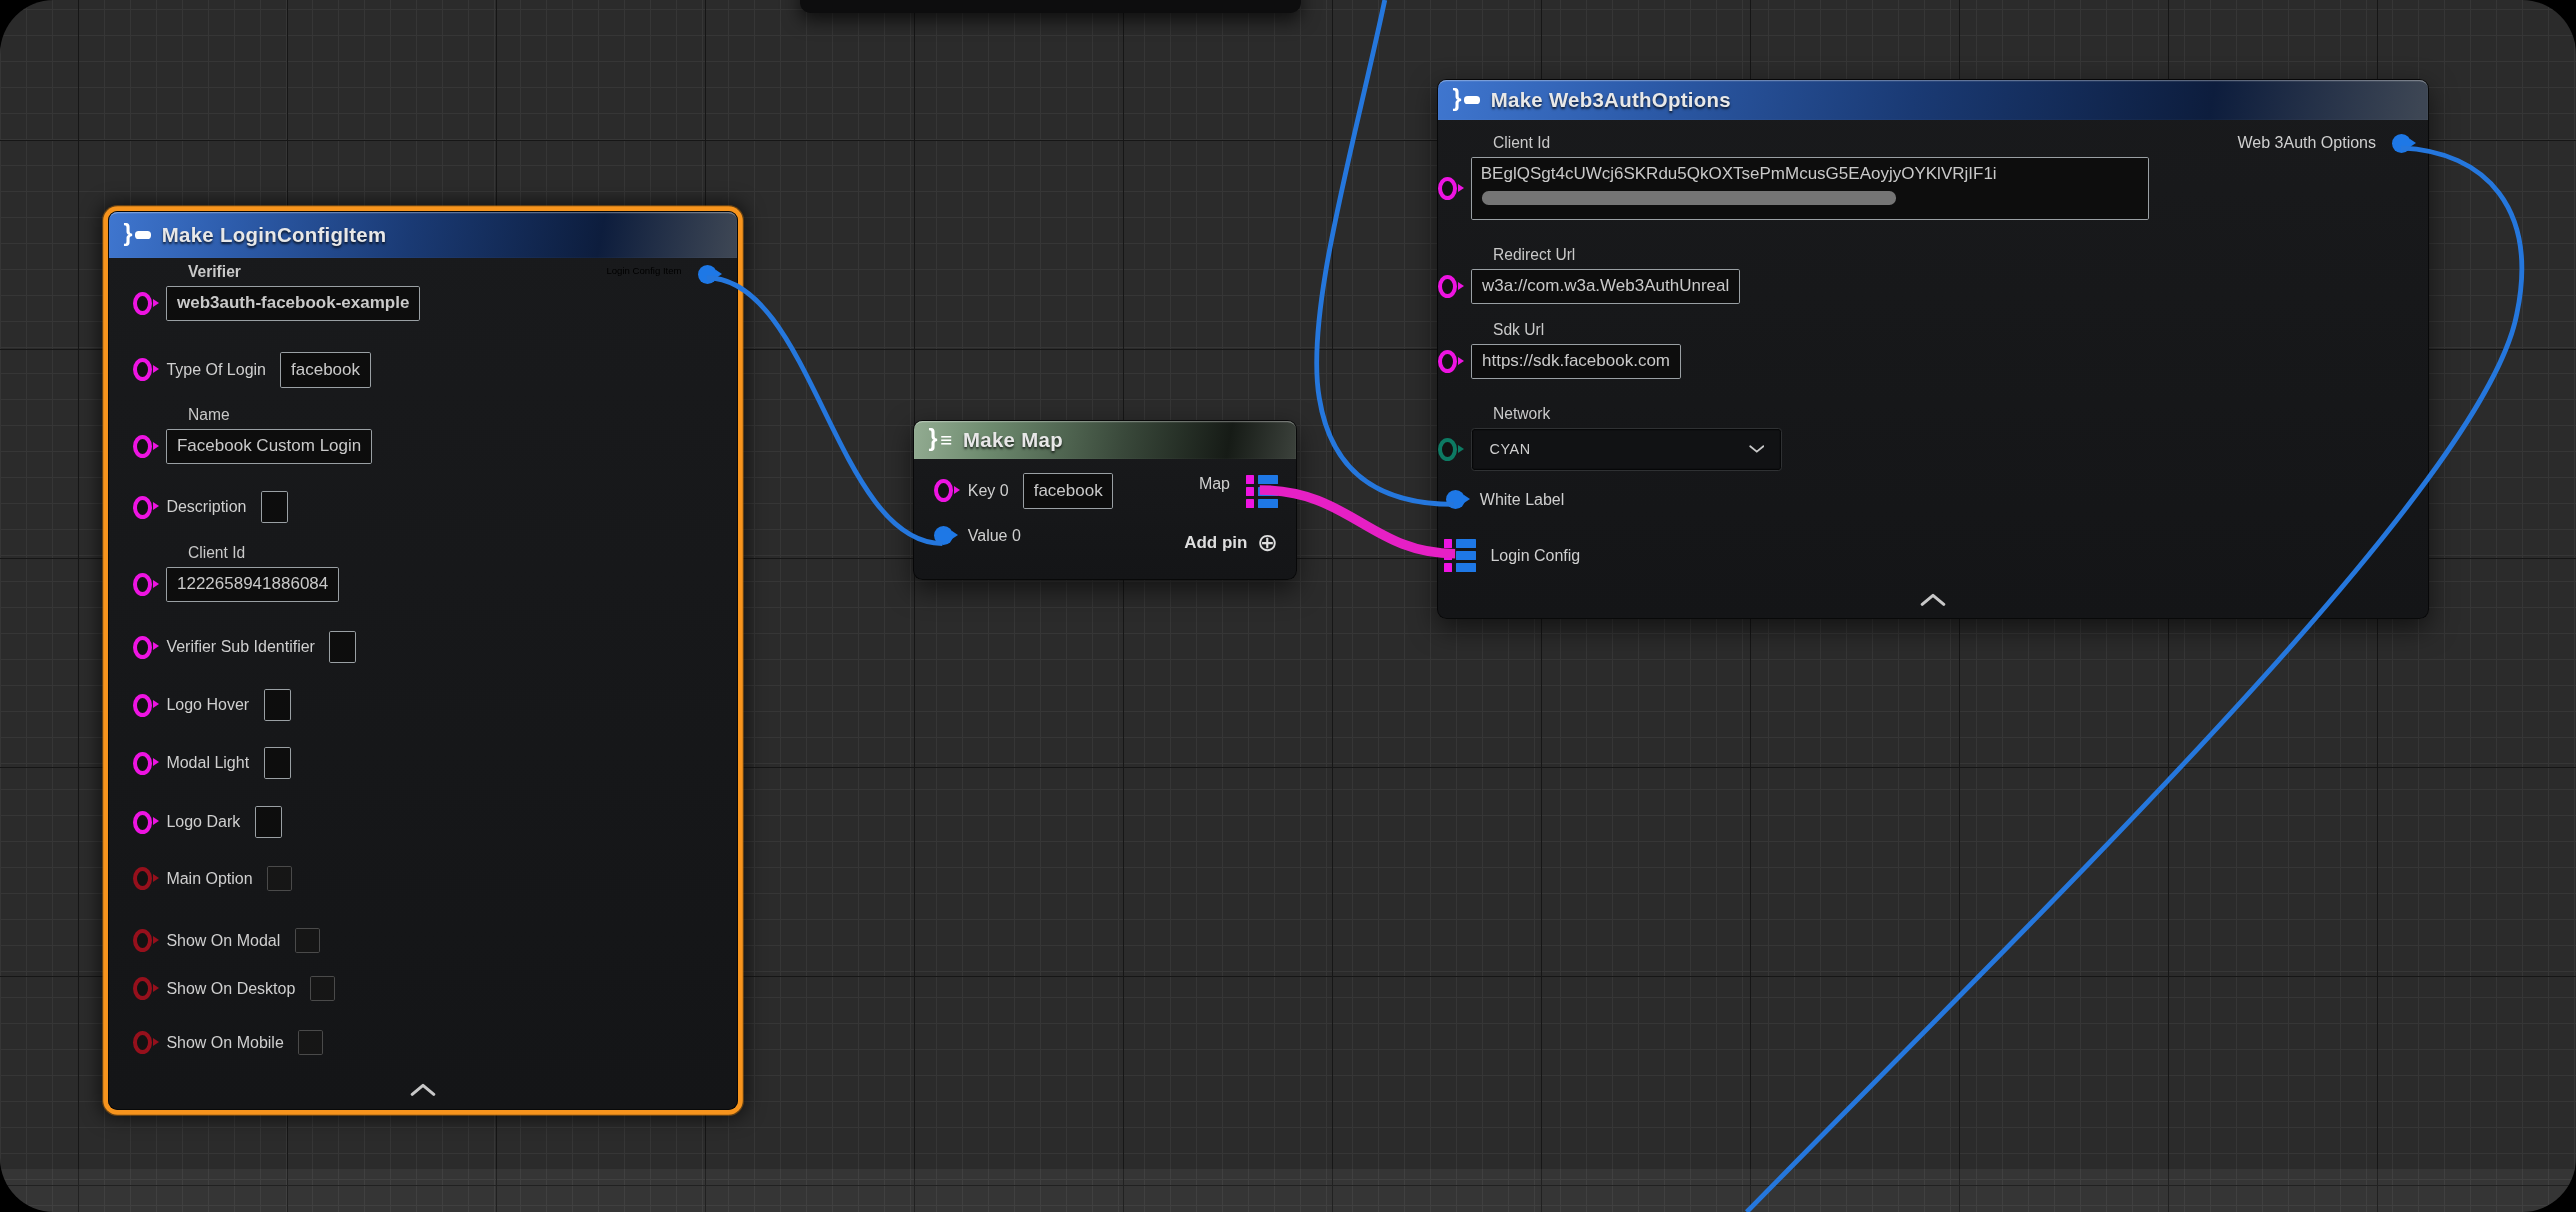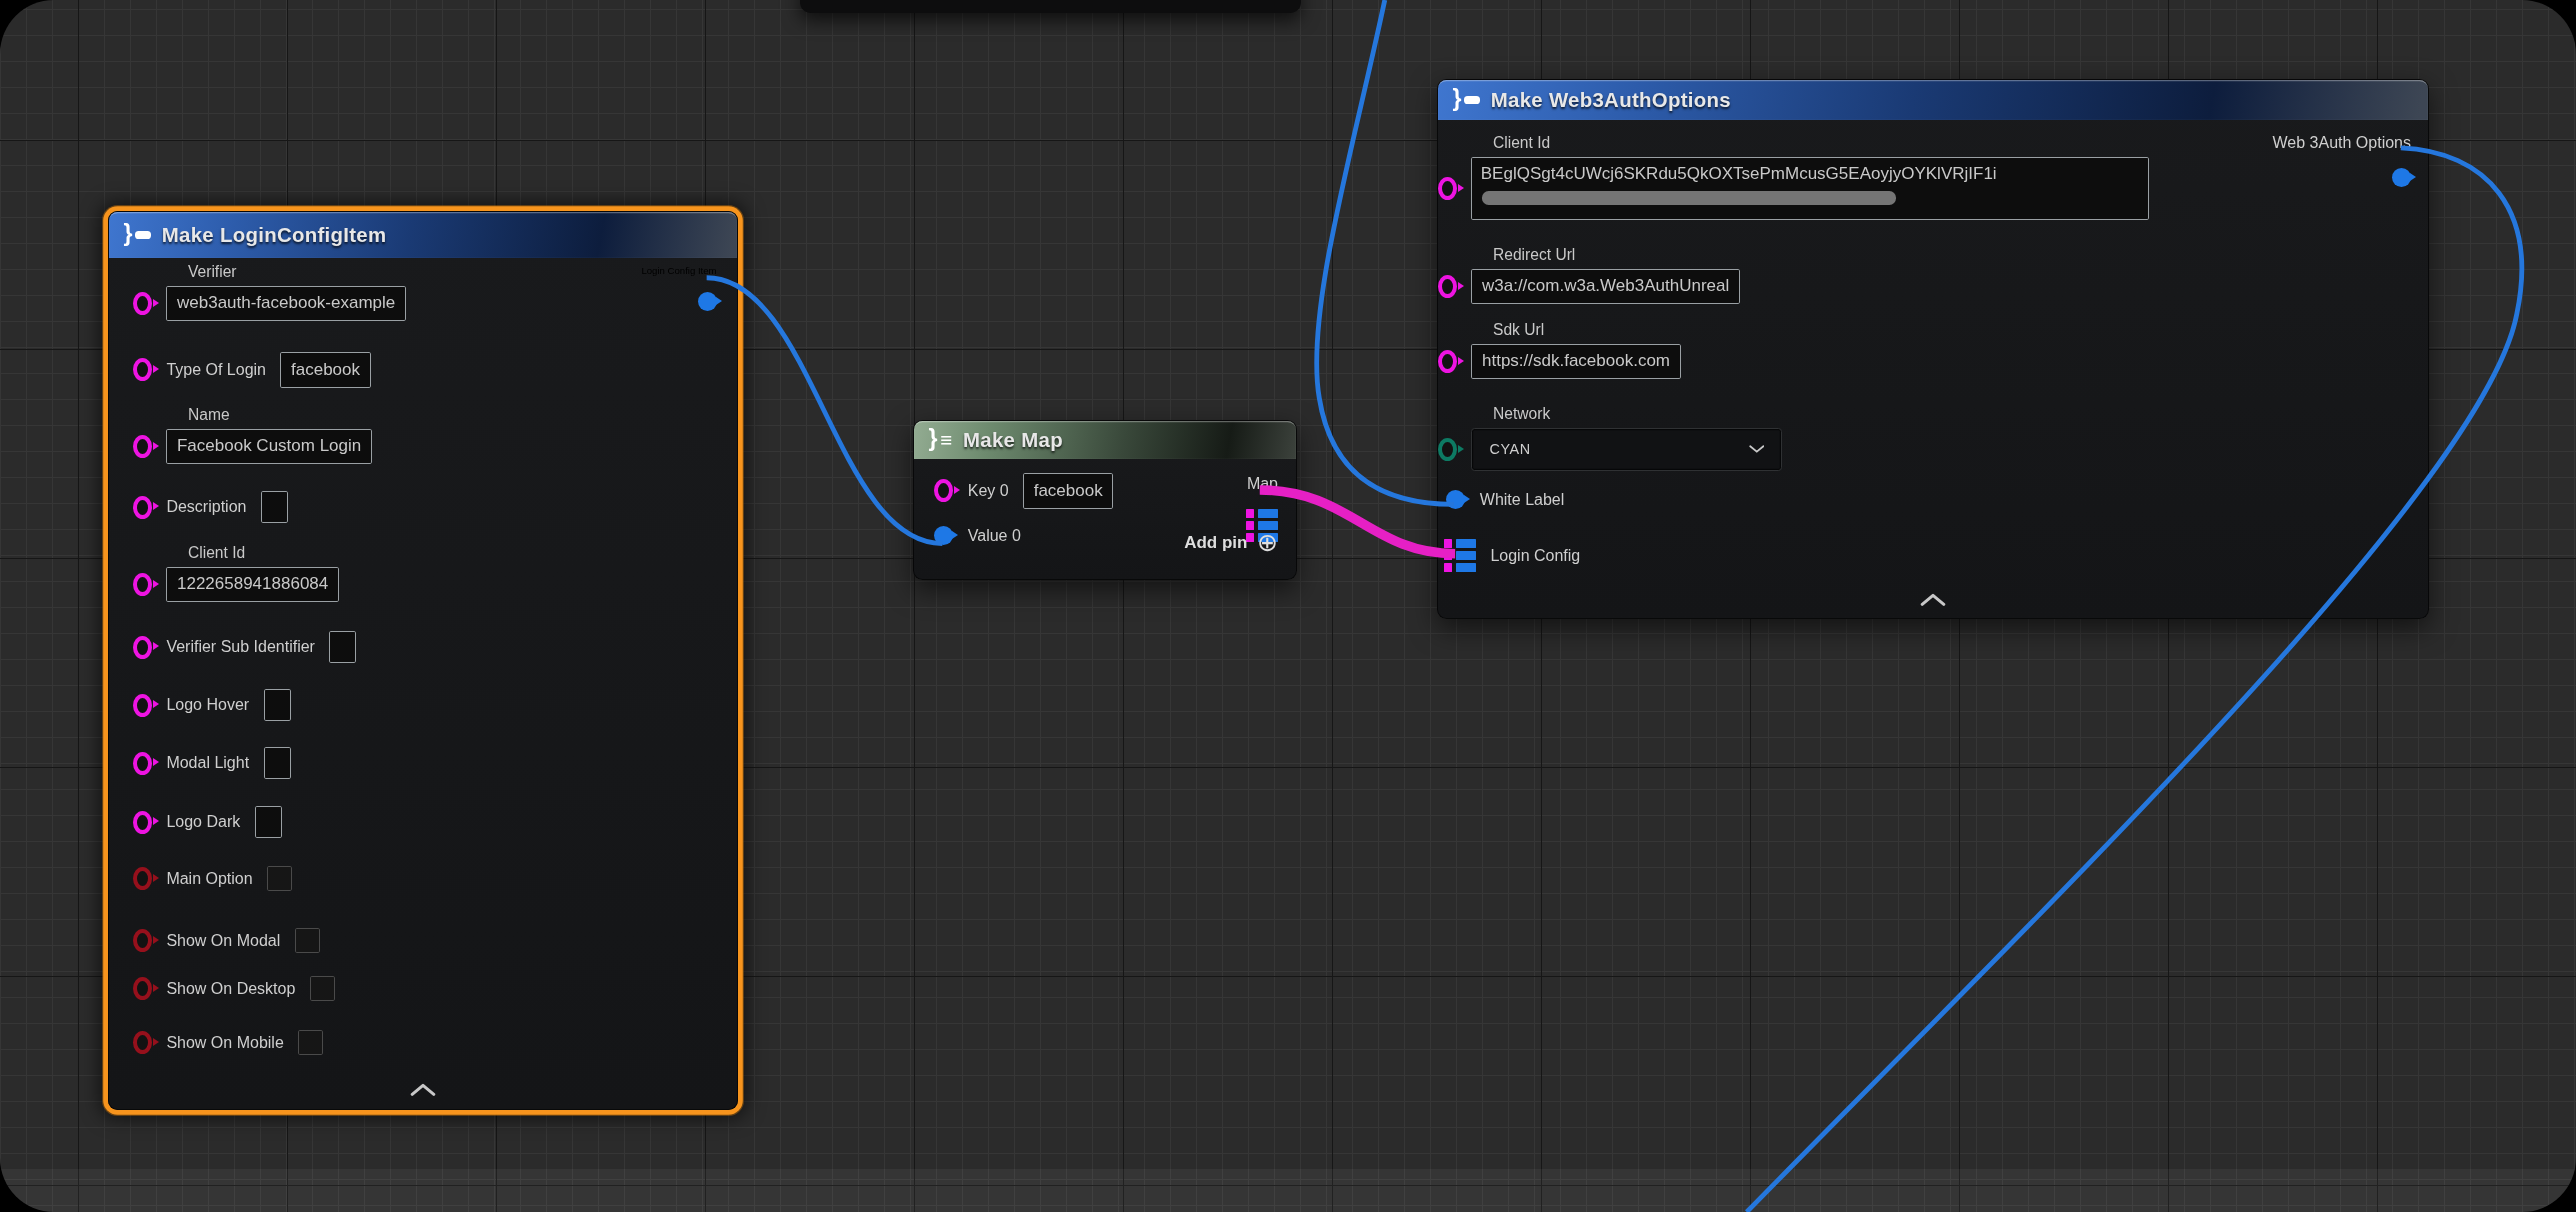--- a/index.html
+++ b/index.html
@@ -28,21 +28,21 @@
   .hdr-green{background:linear-gradient(100deg,#93ac92 0%,#6d8a6e 20%,#39483a 55%,#161b16 82%,#3c423c 100%);}
   .hdr .title{font-size:20.4px;text-shadow:0 1.8px 2.4px rgba(0,0,0,.75);letter-spacing:0.3px;}
   .hdr-ic{display:flex;align-items:center;gap:3px;color:#fff;}
   .hdr-ic .brace{font-size:23px;font-weight:bold;line-height:1;transform:translateY(-1.8px);}
   .hdr-ic .pill{width:15.6px;height:7.2px;background:#fff;border-radius:3.6px;}
   .hdr-ic .lines{font-size:20.4px;line-height:1;}
 
   .fb{position:absolute;color:#cfcfcf;font-size:16px;}
   .prow{display:flex;align-items:center;gap:14.4px;}
   .flabel{margin-left:55px;margin-bottom:4.8px;font-size:15.6px;color:#c9c9c9;}
-  .rrow{position:absolute;display:flex;align-items:flex-end;gap:16px;flex-direction:column;}
+  .rrow{position:absolute;display:flex;align-items:flex-start;gap:16px;}
 
   .pin-ring{box-sizing:border-box;flex:none;width:19px;height:23px;border:4.8px solid var(--pc);
     border-radius:50%;position:relative;background:#121212;}
   .pin-ring::after{content:'';position:absolute;left:15.6px;top:50%;margin-top:-4.8px;
     border-left:6.6px solid var(--pc);border-top:4.8px solid transparent;border-bottom:4.8px solid transparent;}
   .pin-solid{flex:none;width:19px;height:19px;border-radius:50%;background:var(--pc);position:relative;}
   .pin-solid::after{content:'';position:absolute;left:18px;top:50%;margin-top:-4.8px;
     border-left:6.6px solid var(--pc);border-top:4.8px solid transparent;border-bottom:4.8px solid transparent;}
   .pc-str{--pc:#ee14e2;}
   .pc-bool{--pc:#96101c;}
@@ -89,21 +89,21 @@
           <span class="pill"></span>
         </span>
       <span class="title">Make LoginConfigItem</span>
     </div>
 
     <div class="rrow" style="top:53px;right:20.4px;">
       <span>Login Config Item</span>
       <span class="pin-solid pc-obj"></span>
     </div>
 
-    <div class="fb" style="top:51px;left:24px;">
+    <div class="fb" style="top:51px;left:24px;font-weight:bold;">
       <div class="flabel">Verifier</div>
       <div class="prow">
         <span class="pin-ring pc-str"></span>
         <span class="tib">web3auth-facebook-example</span>
       </div>
     </div>
 
     <div class="fb prow" style="top:140px;left:24px;">
       <span class="pin-ring pc-str"></span>
       <span>Type Of Login</span>

